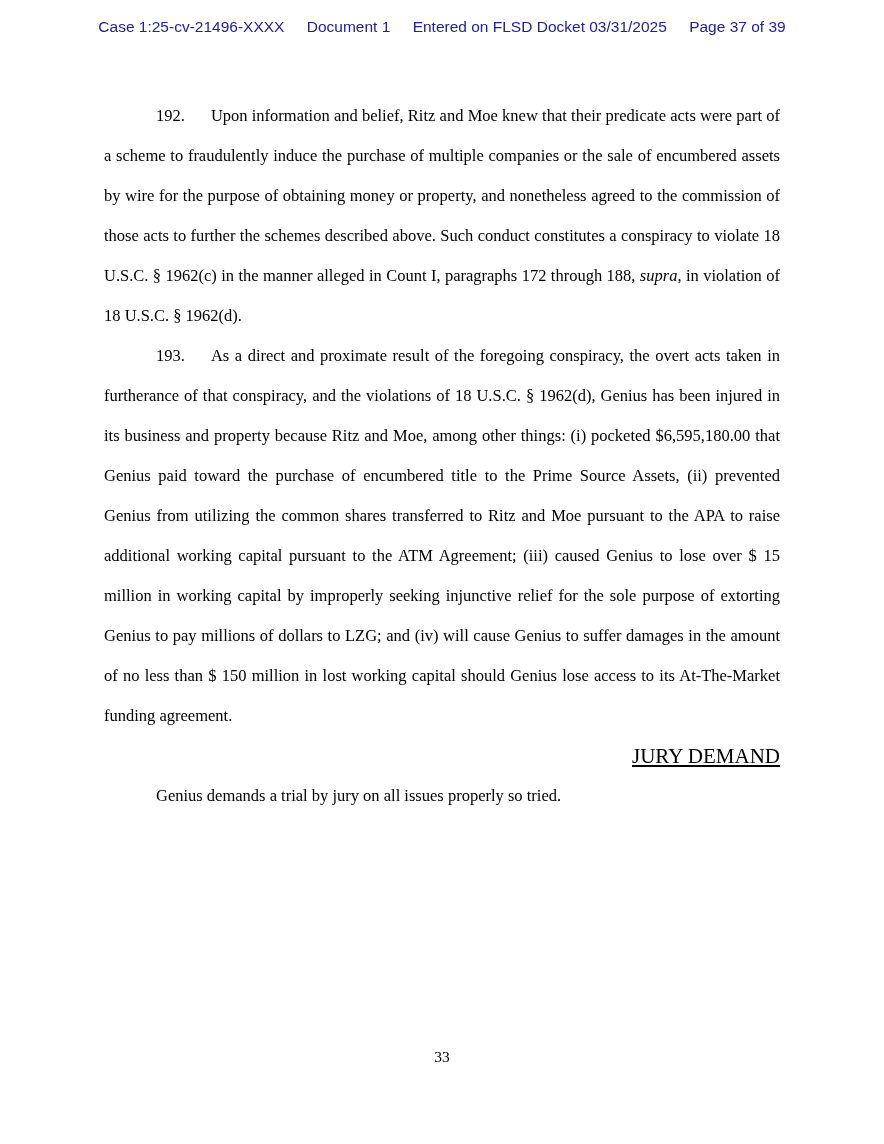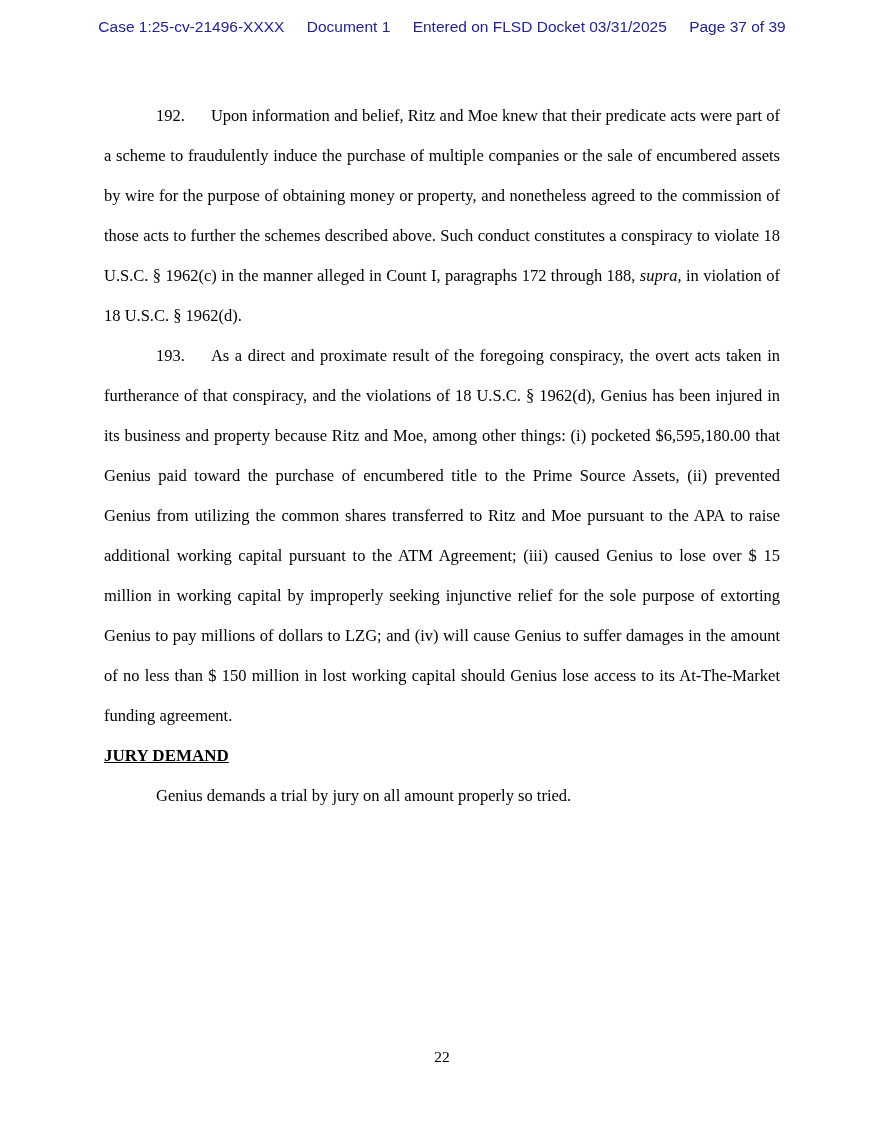--- a/index.html
+++ b/index.html
@@ -35,25 +35,25 @@
     line-height: 40px;
   }
   p.para {
     text-align: justify;
     margin: 0;
   }
   p.para.indented { text-indent: 52px; }
   p.para .tab { display: inline-block; width: 26px; }
   p.para em { font-style: italic; }
   .section-heading {
-    text-align: left;
-    font-weight: bold;
+    text-align: right;
+    font-weight: normal;
     text-decoration: underline;
     line-height: 40px;
-    font-size: 17px;
+    font-size: 21px;
   }
   .page-number {
     position: absolute;
     top: 1046px;
     left: 0;
     width: 100%;
     text-align: center;
     font-size: 15.5px;
     line-height: 22px;
   }
@@ -67,18 +67,18 @@
     <span class="seg">Case 1:25-cv-21496-XXXX</span>
     <span class="seg">Document 1</span>
     <span class="seg">Entered on FLSD Docket 03/31/2025</span>
     <span class="seg">Page 37 of 39</span>
   </div>
 
   <div class="doc-body" id="doc-body">
       <p class="para indented"><span>192.</span><span class="tab"></span><span>Upon information and belief, Ritz and Moe knew that their predicate acts were part of a scheme to fraudulently induce the purchase of multiple companies or the sale of encumbered assets by wire for the purpose of obtaining money or property, and nonetheless agreed to the commission of those acts to further the schemes described above.  Such conduct constitutes a conspiracy to violate 18 U.S.C. § 1962(c) in the manner alleged in Count I, paragraphs 172 through 188, </span><em>supra</em><span>, in violation of 18 U.S.C. § 1962(d).</span></p>
       <p class="para indented"><span>193.</span><span class="tab"></span><span>As a direct and proximate result of the foregoing conspiracy, the overt acts taken in furtherance of that conspiracy, and the violations of 18 U.S.C. § 1962(d), Genius has been injured in its business and property because Ritz and Moe, among other things: (i) pocketed $6,595,180.00 that Genius paid toward the purchase of encumbered title to the Prime Source Assets,  (ii) prevented Genius from utilizing the common shares transferred to Ritz and Moe pursuant to the APA to raise additional working capital pursuant to the ATM Agreement; (iii) caused Genius to lose over $ 15 million in working capital by improperly seeking injunctive relief for the sole purpose of extorting Genius to pay millions of dollars to LZG; and (iv) will cause Genius to suffer damages in the amount of no less than $ 150 million in lost working capital should Genius lose access to its At-The-Market funding agreement.</span></p>
       <div class="section-heading">JURY DEMAND</div>
-      <p class="para indented"><span>Genius demands a trial by jury on all amount properly so tried.</span></p>
+      <p class="para indented"><span>Genius demands a trial by jury on all issues properly so tried.</span></p>
     </div>
 
-  <div class="page-number">22</div>
+  <div class="page-number">33</div>
 
 </div>
 
 </body></html>

